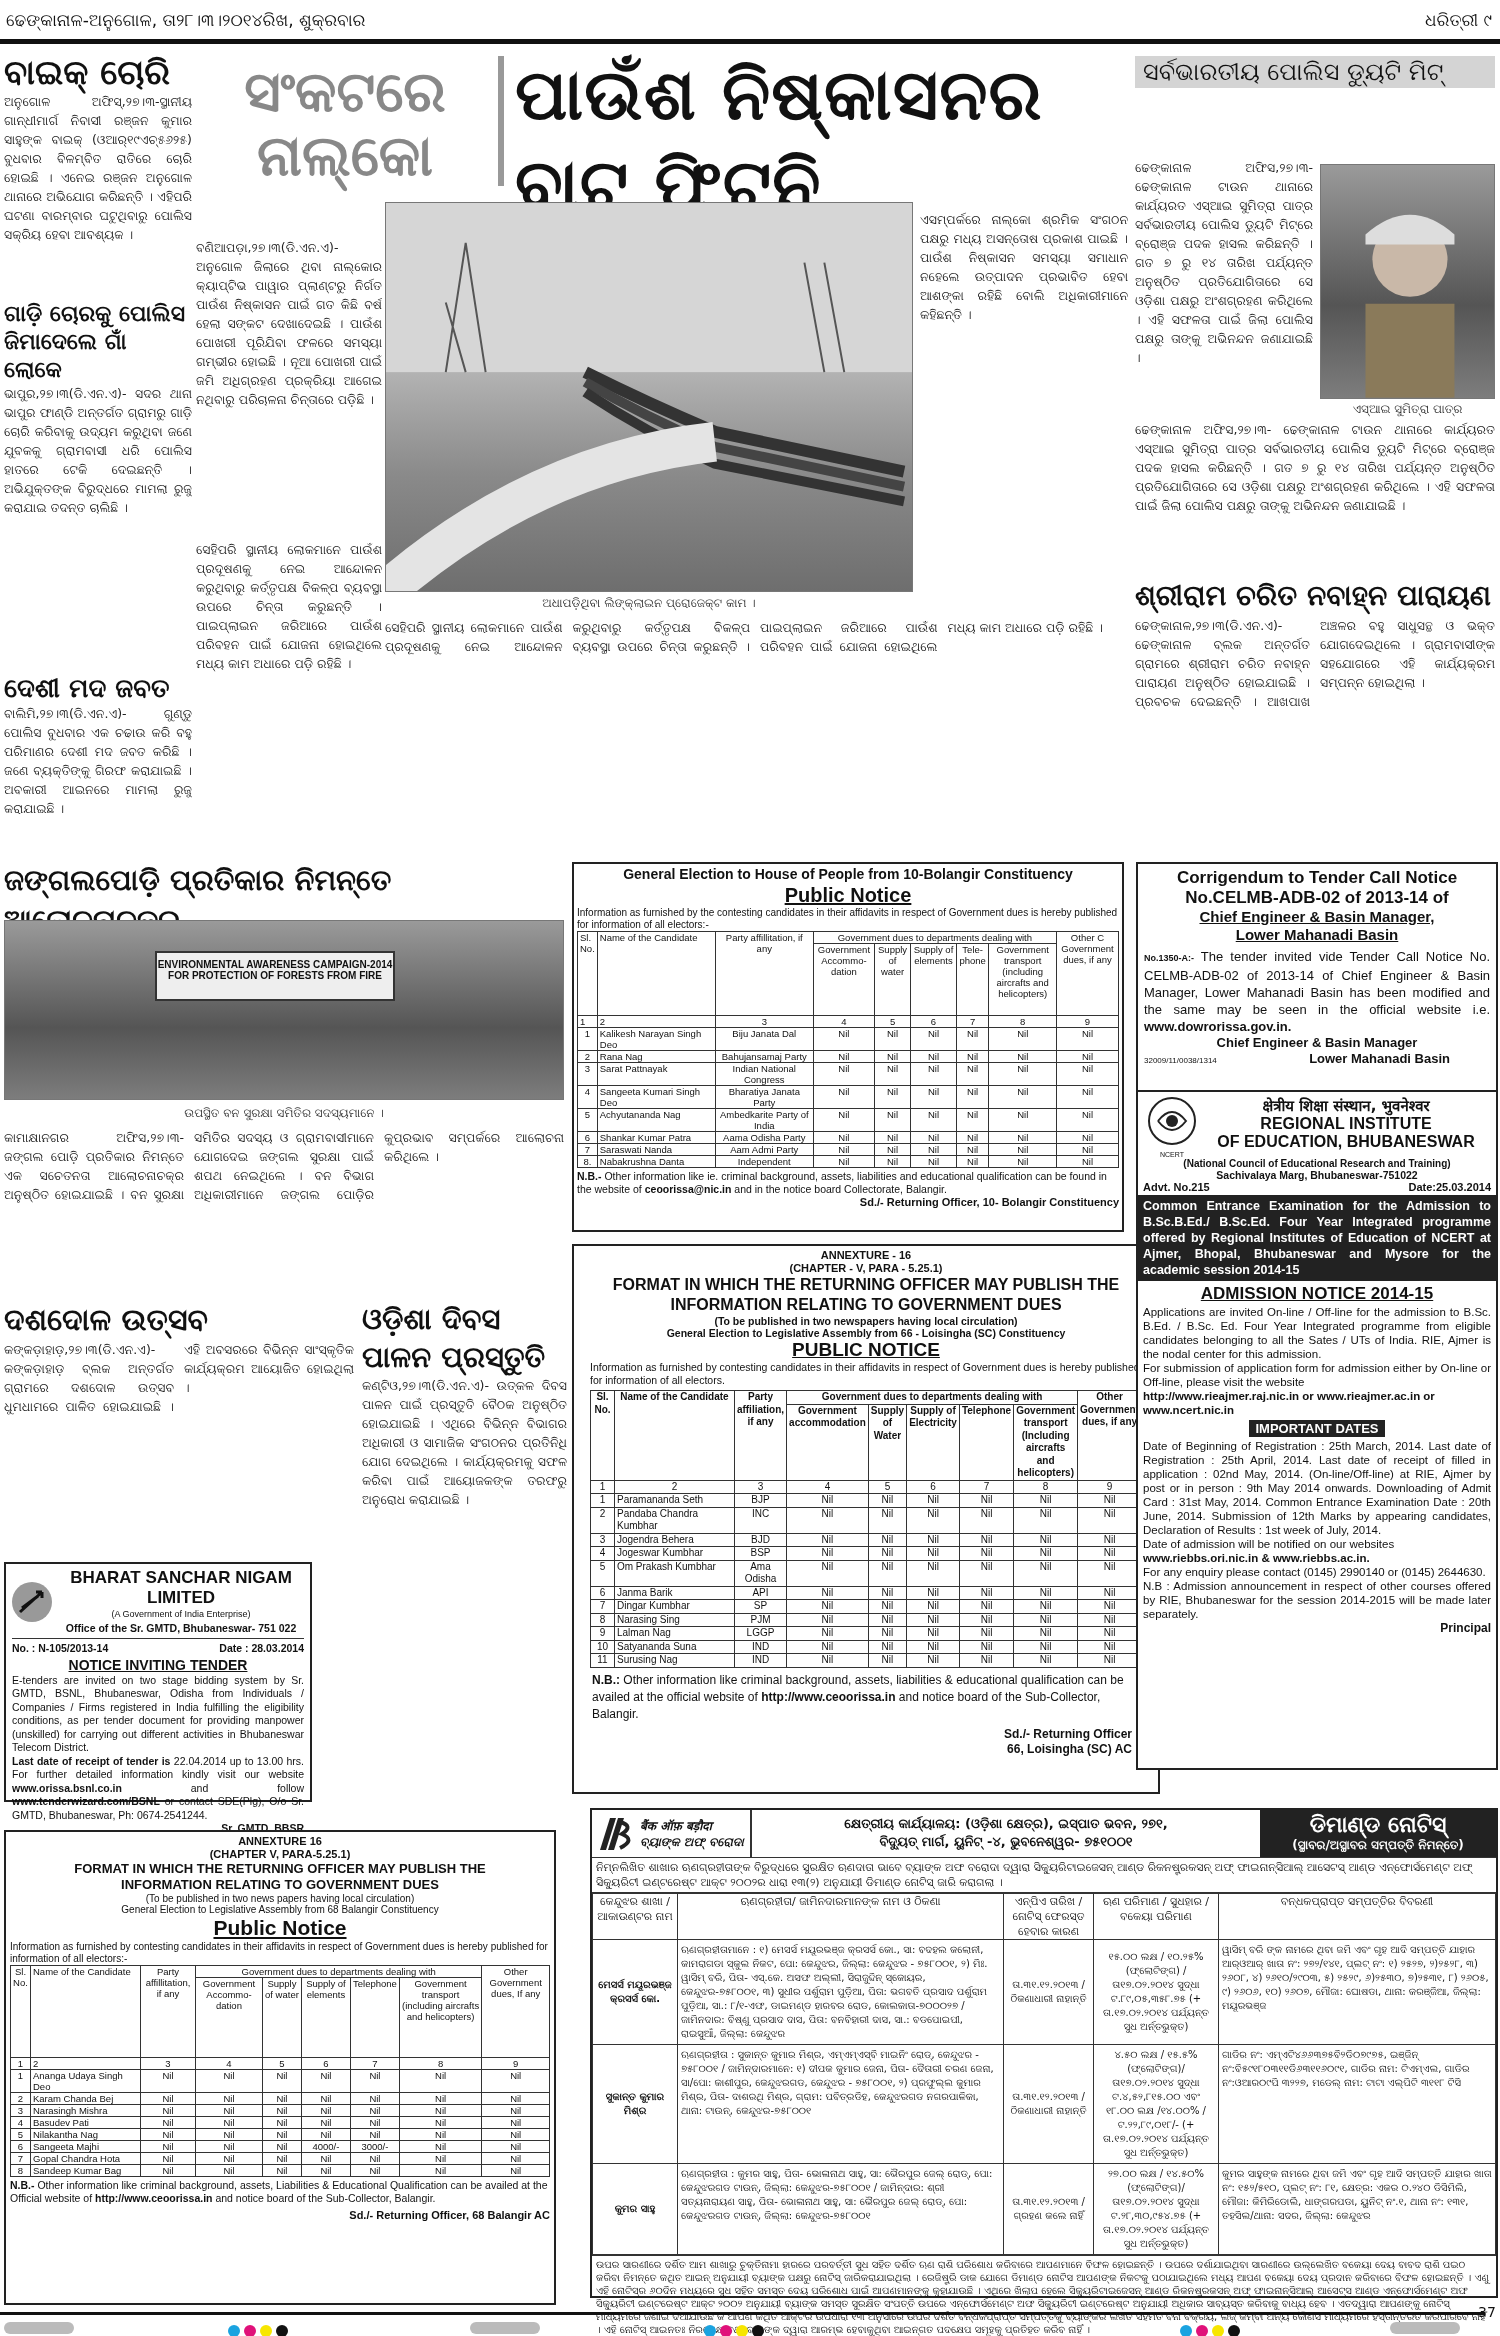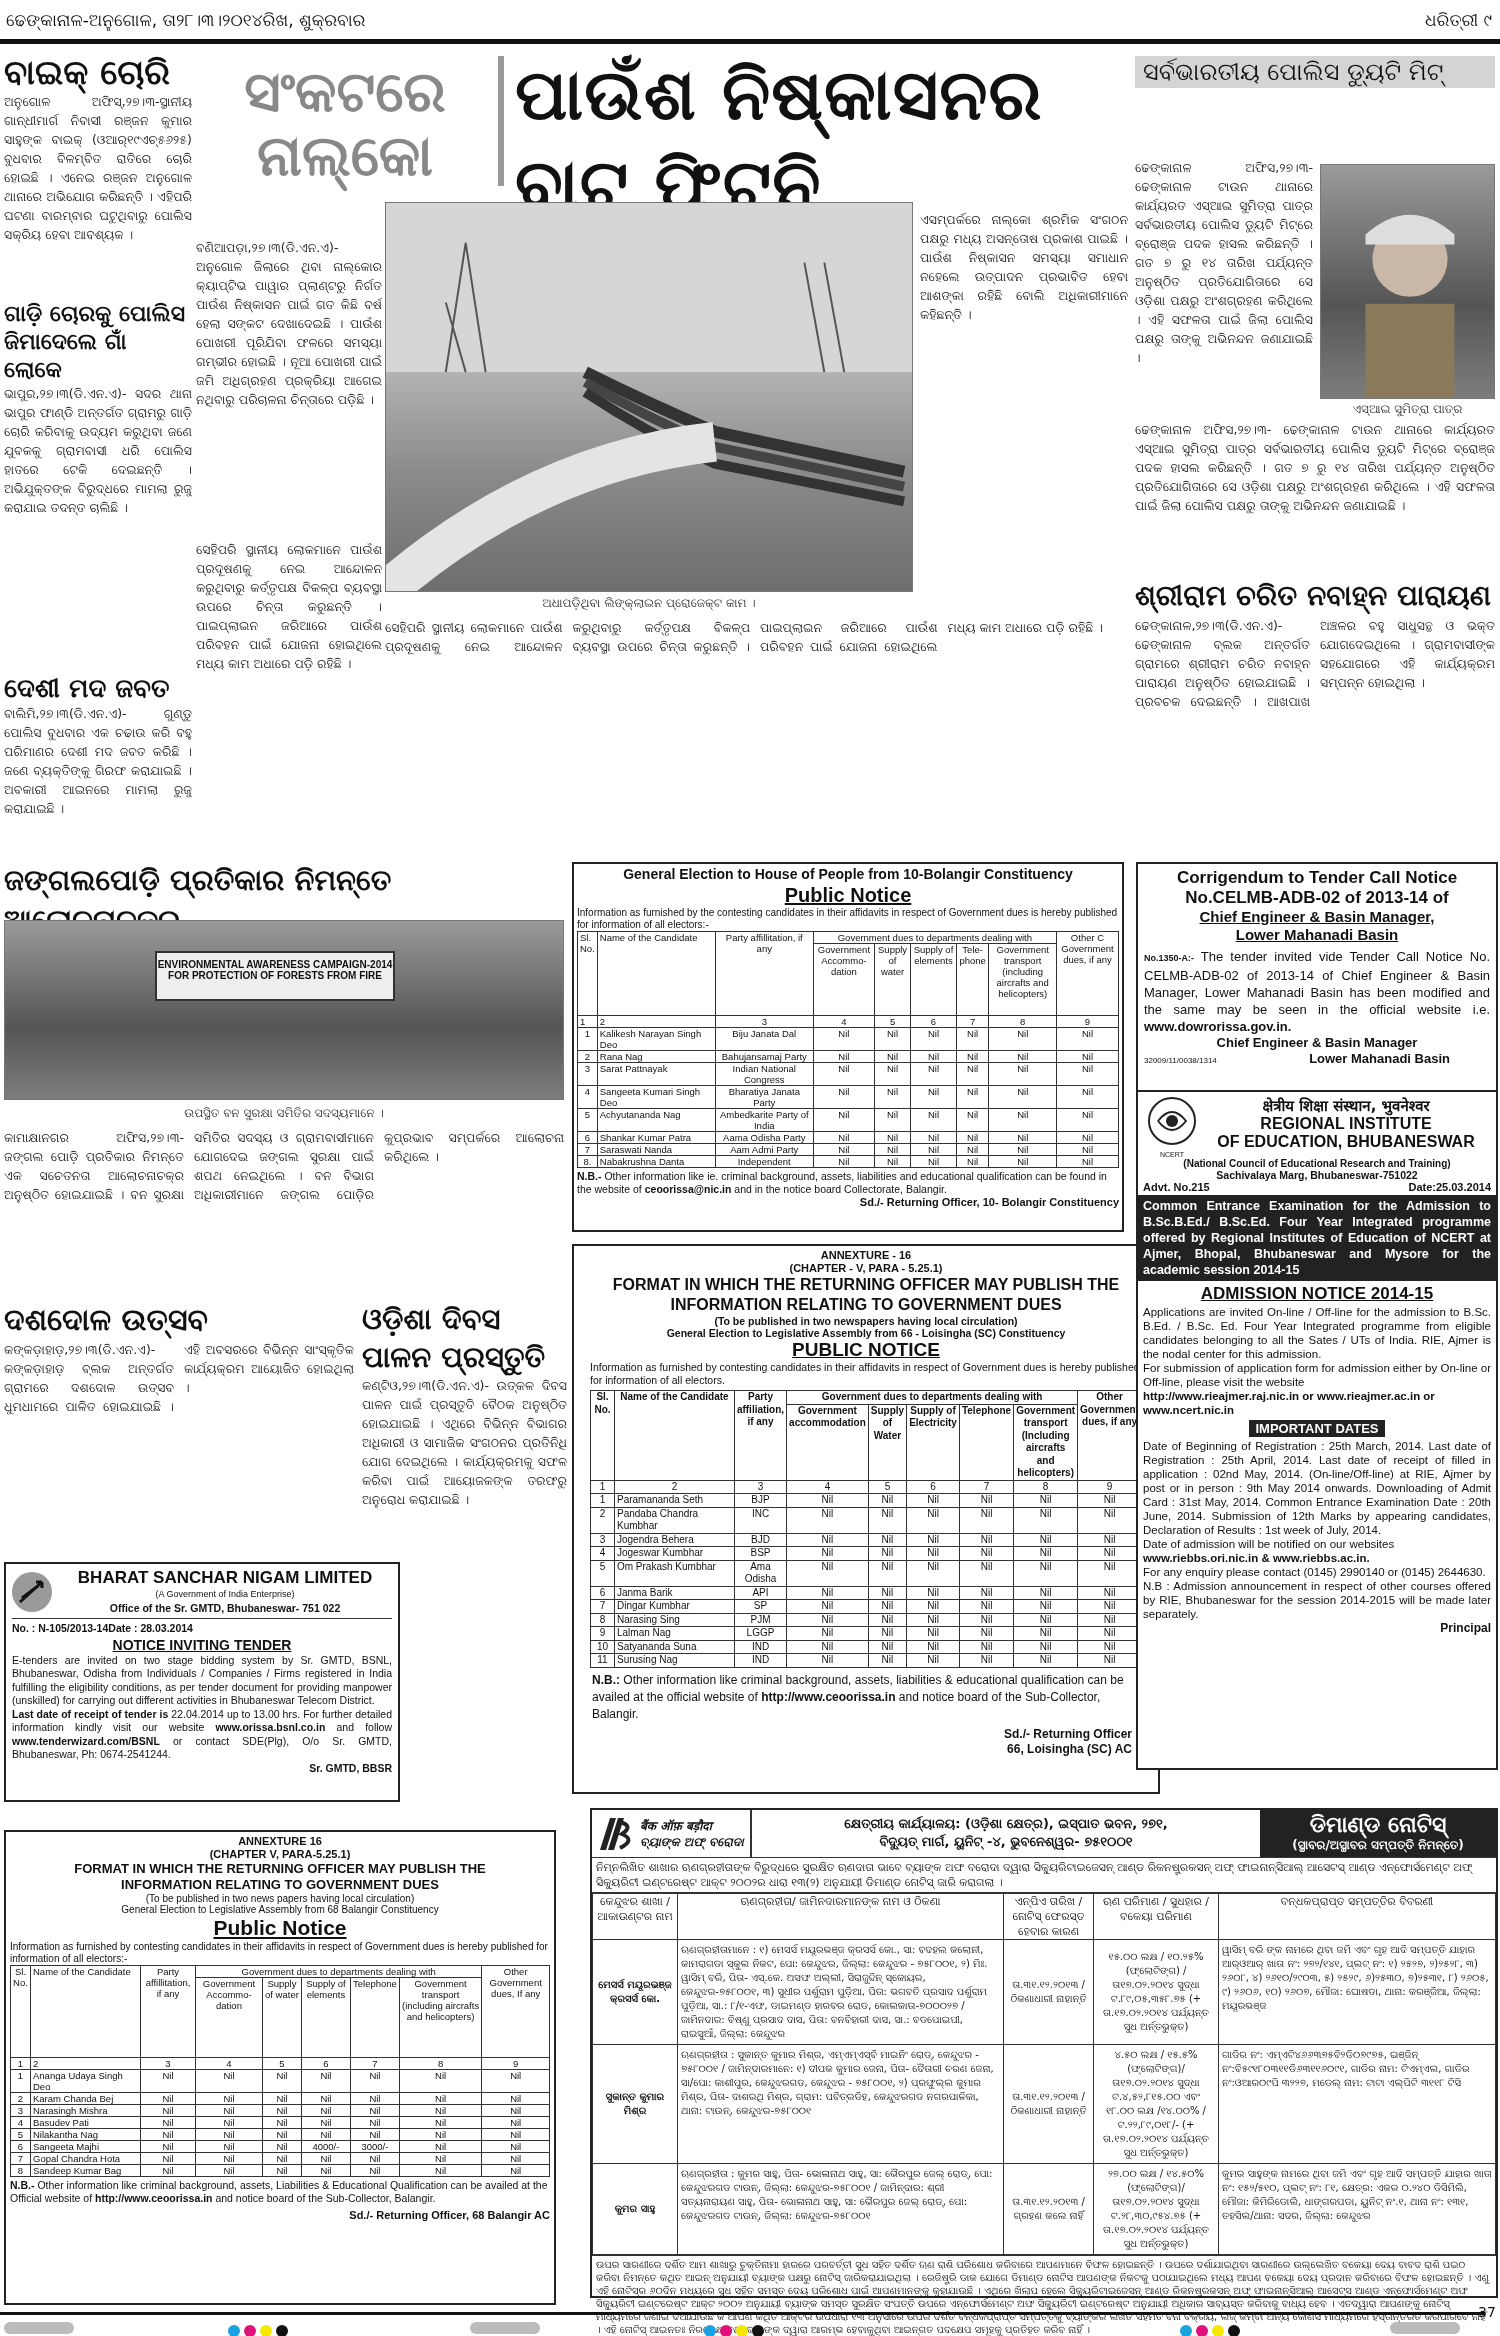--- a/index.html
+++ b/index.html
@@ -110,34 +110,34 @@
 <div class="abs" style="left:4px;top:1300px;width:350px">
   <div class="h-od" style="font-size:30px;line-height:40px">ଦଶଦୋଳ ଉତ୍ସବ</div>
   <div class="col-text" style="height:115px;column-count:2;column-gap:10px">କଙ୍କଡ଼ାହାଡ଼,୨୭।୩(ଡି.ଏନ.ଏ)- କଙ୍କଡ଼ାହାଡ଼ ବ୍ଲକ ଅନ୍ତର୍ଗତ ଗ୍ରାମରେ ଦଶଦୋଳ ଉତ୍ସବ ଧୁମଧାମରେ ପାଳିତ ହୋଇଯାଇଛି । ଏହି ଅବସରରେ ବିଭିନ୍ନ ସାଂସ୍କୃତିକ କାର୍ଯ୍ୟକ୍ରମ ଆୟୋଜିତ ହୋଇଥିଲା ।</div>
 </div>
 
 <div class="abs" style="left:362px;top:1300px;width:205px">
   <div class="h-od" style="font-size:29px;line-height:38px">ଓଡ଼ିଶା ଦିବସ ପାଳନ ପ୍ରସ୍ତୁତି</div>
   <div class="col-text" style="height:370px">କଣ୍ଟିଓ,୨୭।୩(ଡି.ଏନ.ଏ)- ଉତ୍କଳ ଦିବସ ପାଳନ ପାଇଁ ପ୍ରସ୍ତୁତି ବୈଠକ ଅନୁଷ୍ଠିତ ହୋଇଯାଇଛି । ଏଥିରେ ବିଭିନ୍ନ ବିଭାଗର ଅଧିକାରୀ ଓ ସାମାଜିକ ସଂଗଠନର ପ୍ରତିନିଧି ଯୋଗ ଦେଇଥିଲେ । କାର୍ଯ୍ୟକ୍ରମକୁ ସଫଳ କରିବା ପାଇଁ ଆୟୋଜକଙ୍କ ତରଫରୁ ଅନୁରୋଧ କରାଯାଇଛି ।</div>
 </div>
 
-<div class="abs box en" style="left:4px;top:1562px;width:396px;height:240px;padding:4px 6px;font-size:10.5px;line-height:13.5px">
+<div class="abs box en" style="left:4px;top:1562px;width:308px;height:240px;padding:4px 6px;font-size:10.5px;line-height:13.5px">
   <div style="display:flex;align-items:center;border-bottom:1px solid #333;padding-bottom:3px">
     <div style="width:40px;height:40px;border-radius:50%;background:#999;position:relative;margin-right:6px">
       <svg width="40" height="40" viewBox="0 0 40 40">
           <path d="M8 30 L30 10 M30 10 L24 10 M30 10 L30 16 M10 26 L26 14" stroke="#111" stroke-width="3" fill="none"></path>
         </svg>
     </div>
     <div style="flex:1;text-align:center">
       <div class="b" style="font-size:17px;line-height:20px">BHARAT SANCHAR NIGAM LIMITED</div>
       <div style="font-size:9px">(A Government of India Enterprise)</div>
       <div class="b">Office of the Sr. GMTD, Bhubaneswar- 751 022</div>
     </div>
   </div>
-  <div style="display:flex;justify-content:flex-start;margin-top:3px" class="b">
+  <div style="display:flex;justify-content:space-between;margin-top:3px" class="b">
     <span>No. : N-105/2013-14</span>
     <span>Date : 28.03.2014</span>
   </div>
   <div class="ctr b u" style="font-size:14px;line-height:18px">NOTICE INVITING TENDER</div>
   <div style="text-align:justify">E-tenders are invited on two stage bidding system by Sr. GMTD, BSNL, Bhubaneswar, Odisha from Individuals / Companies / Firms registered in India fulfilling the eligibility conditions, as per tender document for providing manpower (unskilled) for carrying out different activities in Bhubaneswar Telecom District.</div>
   <div style="text-align:justify"><b>Last date of receipt of tender is</b> <span>22.04.2014 up to 13.00 hrs.</span> <span>For further detailed information kindly visit our website</span> <b>www.orissa.bsnl.co.in</b> <span>and follow</span> <b>www.tenderwizard.com/BSNL</b> <span>or contact SDE(Plg), O/o Sr. GMTD, Bhubaneswar, Ph: 0674-2541244.</span></div>
   <div style="text-align:right" class="b">Sr. GMTD, BBSR</div>
 </div>
 
 <div class="abs box en" style="left:4px;top:1830px;width:552px;height:475px;padding:3px 4px">

